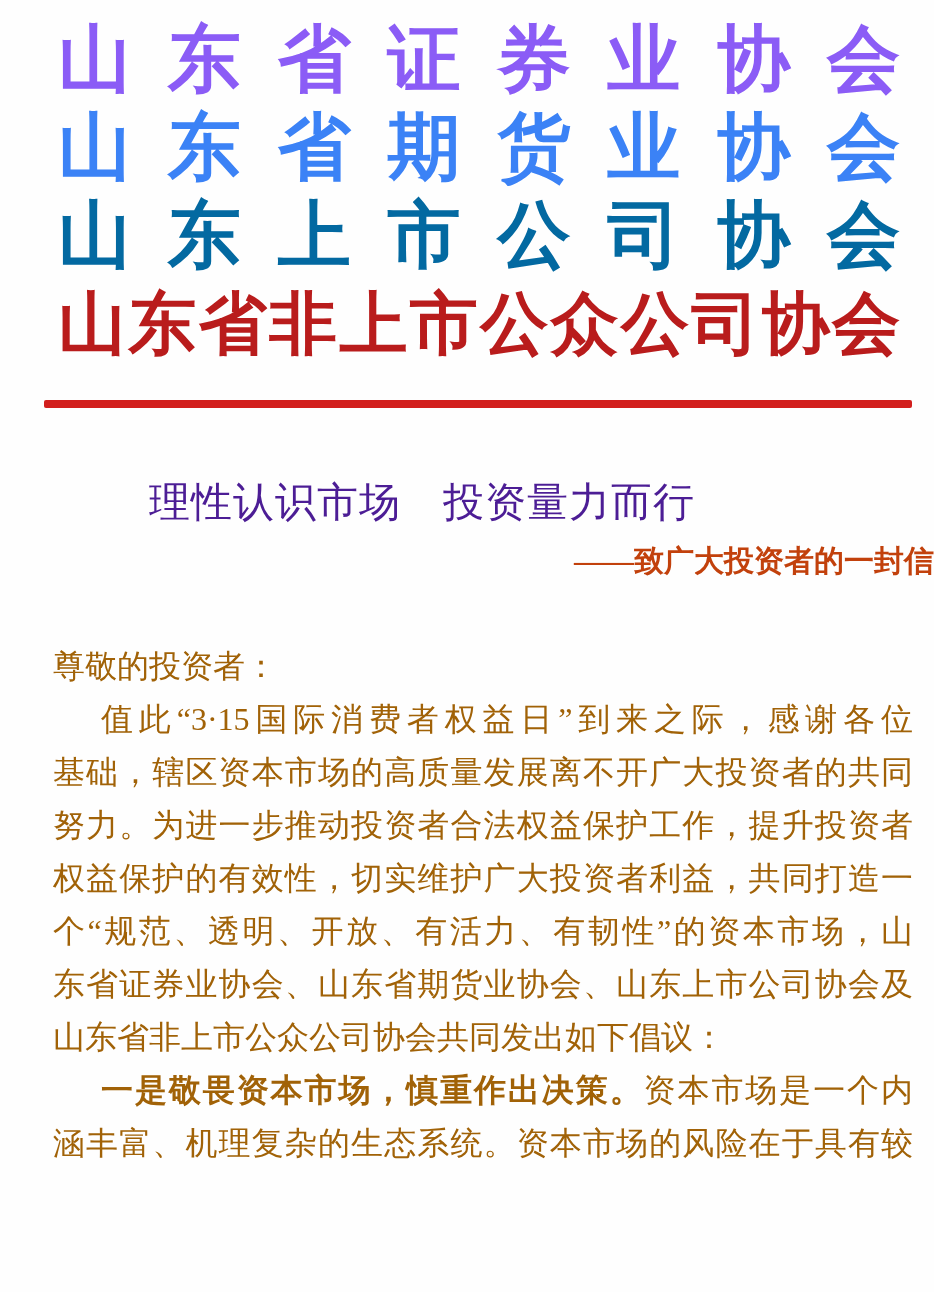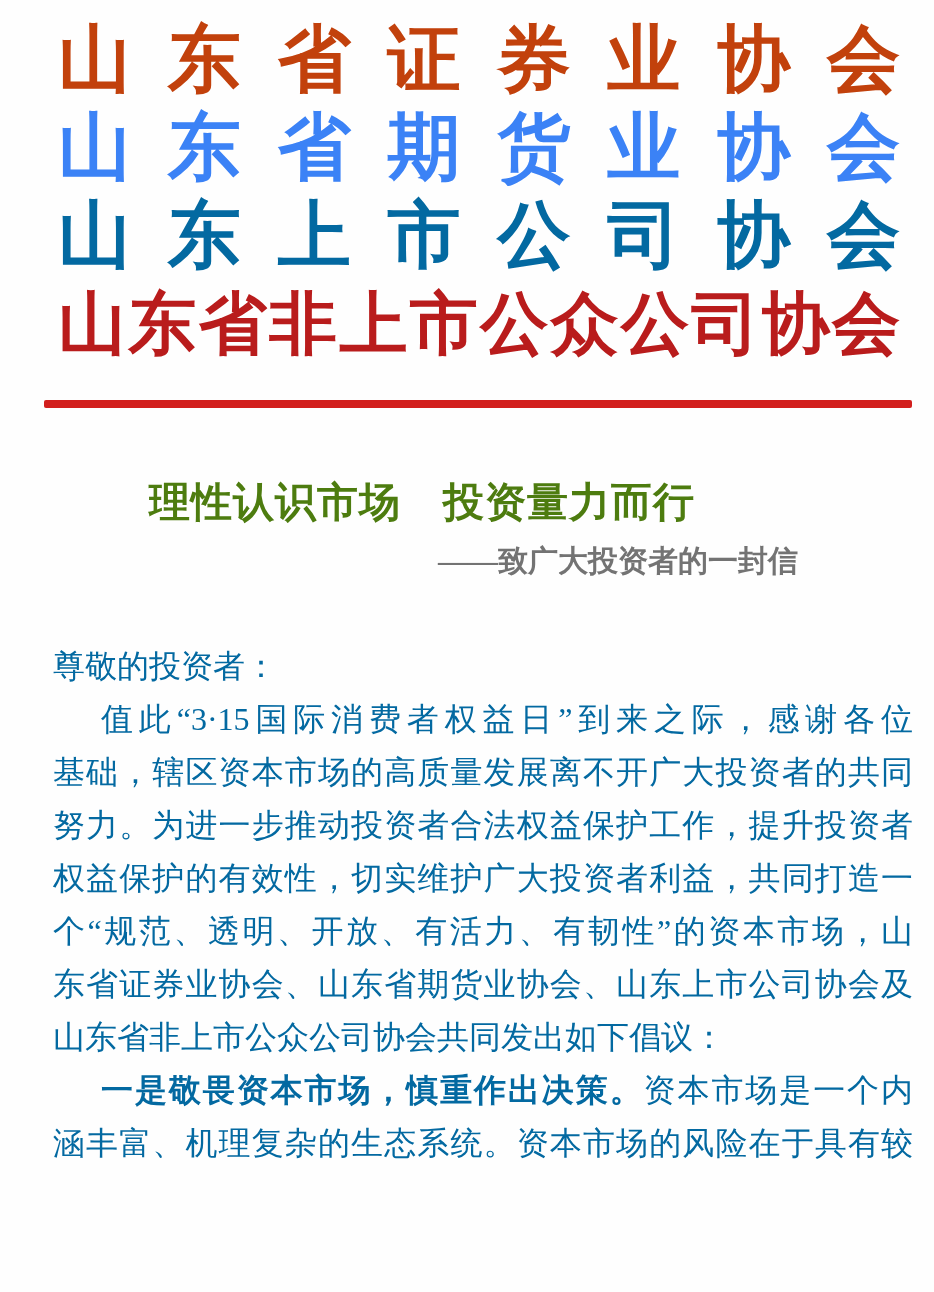--- a/index.html
+++ b/index.html
@@ -51,34 +51,33 @@
   .title-block {
     position: absolute;
     top: 476px;
     left: 0;
     width: 934px;
   }
   .title {
     margin: 0;
     font-size: 41px;
     line-height: 52px;
-    font-weight: 700;
-    color: #4d7c0f;
+    font-weight: 400;
+    color: #4c1d95;
     text-align: center;
     padding-right: 90px;
     letter-spacing: 1px;
   }
   .subtitle {
     margin-top: 16px;
     font-size: 30px;
     line-height: 34px;
     font-weight: 700;
-    color: #737373;
+    color: #c2410c;
     text-align: right;
-    padding-right: 136px;
   }
 
   
   .body-text {
     position: absolute;
     top: 640px;
     left: 53px;
     width: 860px;
     font-size: 32px;
   }
@@ -100,34 +99,34 @@
   .seg-bold {
     font-weight: 700;
   }
 </style>
 </head>
 <body>
 
 <div class="page">
 
   <header class="letterhead" id="letterhead">
-      <div class="lh-line" style="color: #c2410c;">山东省证券业协会</div>
+      <div class="lh-line" style="color: #8b5cf6;">山东省证券业协会</div>
       <div class="lh-line" style="color: #3b82f6;">山东省期货业协会</div>
       <div class="lh-line" style="color: #0369a1;">山东上市公司协会</div>
       <div class="lh-line" style="color: #b91c1c;">山东省非上市公众公司协会</div>
     </header>
 
   <div class="divider" id="divider" style="background: rgb(210, 31, 29);"></div>
 
   <section class="title-block">
     <h1 class="title">理性认识市场　投资量力而行</h1>
     <div class="subtitle">——致广大投资者的一封信</div>
   </section>
 
-  <section class="body-text" id="body-text" style="color: #0369a1;">
+  <section class="body-text" id="body-text" style="color: #a16207;">
       <div class="b-line"><span class="seg">尊敬的投资者：</span></div>
       <div class="b-line indent stretch"><span class="seg">值此“3·15国际消费者权益日”到来之际，感谢各位</span></div>
       <div class="b-line stretch"><span class="seg">基础，辖区资本市场的高质量发展离不开广大投资者的共同</span></div>
       <div class="b-line stretch"><span class="seg">努力。为进一步推动投资者合法权益保护工作，提升投资者</span></div>
       <div class="b-line stretch"><span class="seg">权益保护的有效性，切实维护广大投资者利益，共同打造一</span></div>
       <div class="b-line stretch"><span class="seg">个“规范、透明、开放、有活力、有韧性”的资本市场，山</span></div>
       <div class="b-line stretch"><span class="seg">东省证券业协会、山东省期货业协会、山东上市公司协会及</span></div>
       <div class="b-line"><span class="seg">山东省非上市公众公司协会共同发出如下倡议：</span></div>
       <div class="b-line indent stretch"><span class="seg seg-bold">一是敬畏资本市场，慎重作出决策。</span><span class="seg">资本市场是一个内</span></div>
       <div class="b-line stretch"><span class="seg">涵丰富、机理复杂的生态系统。资本市场的风险在于具有较</span></div>

